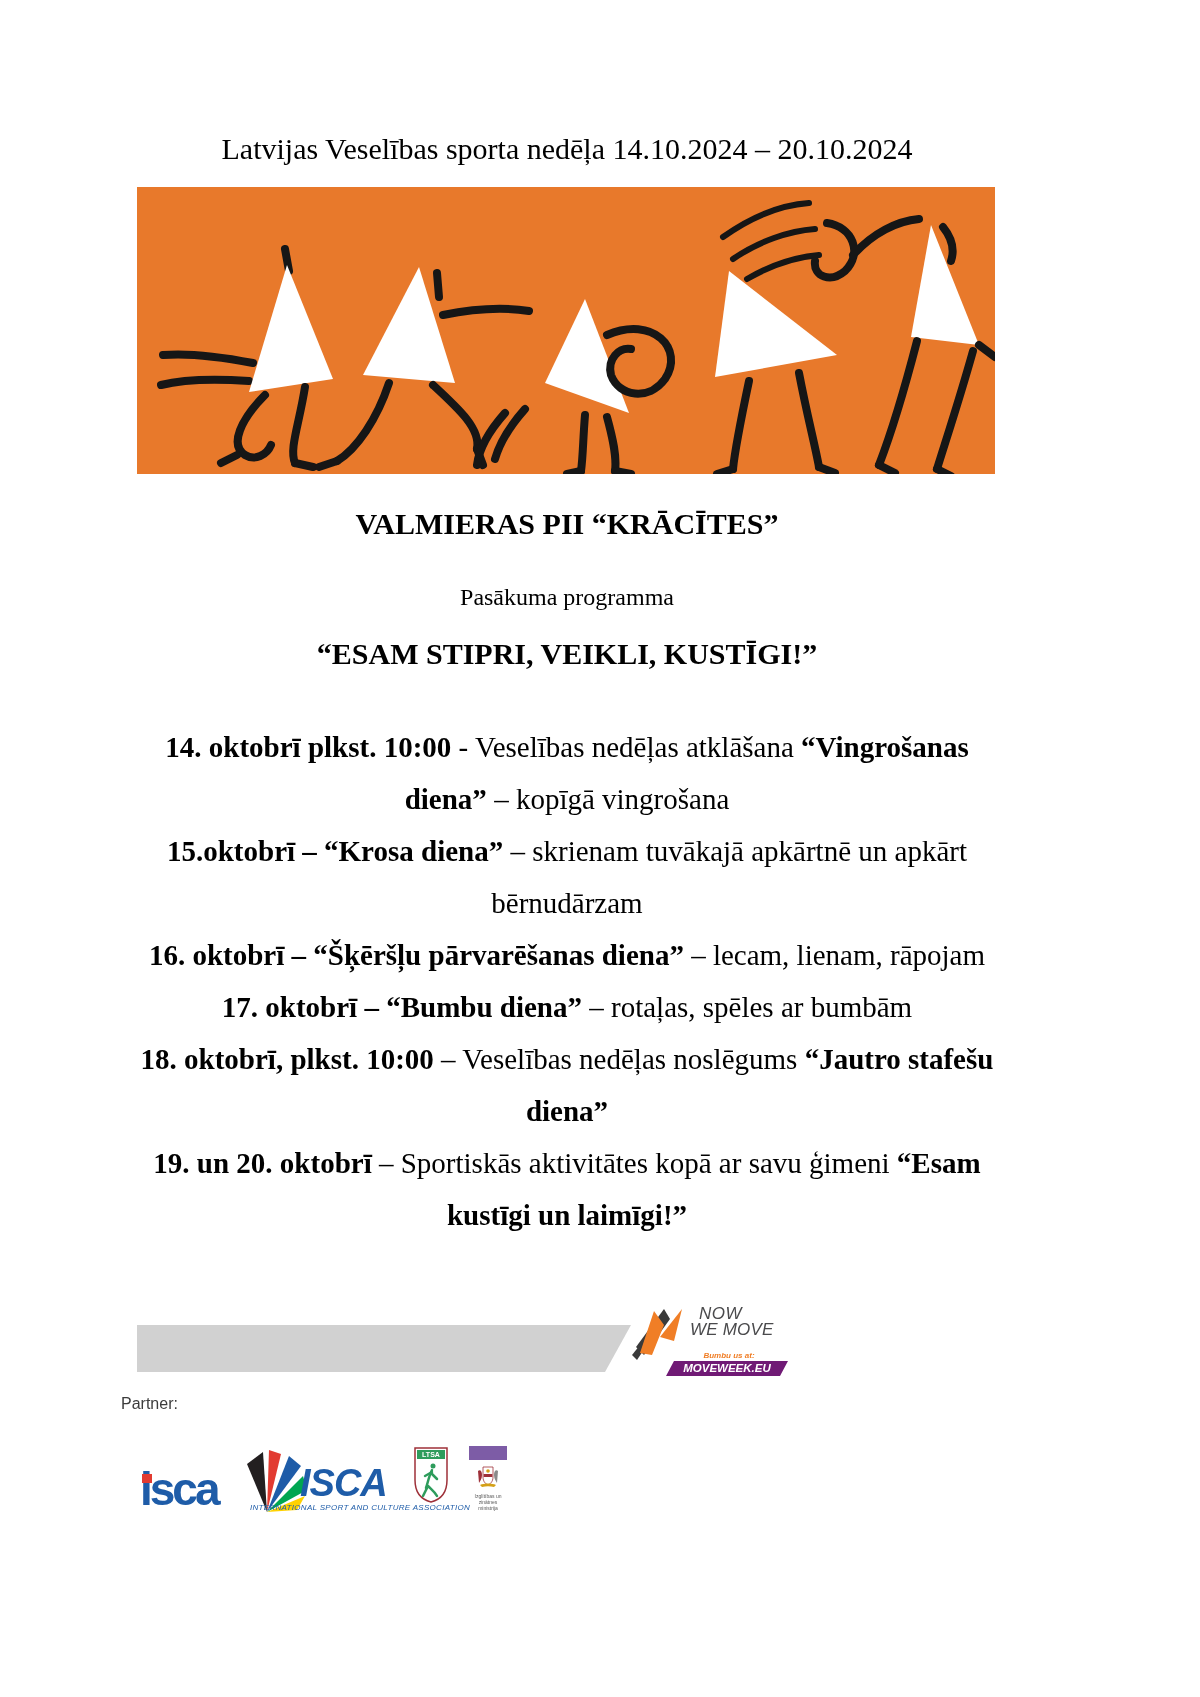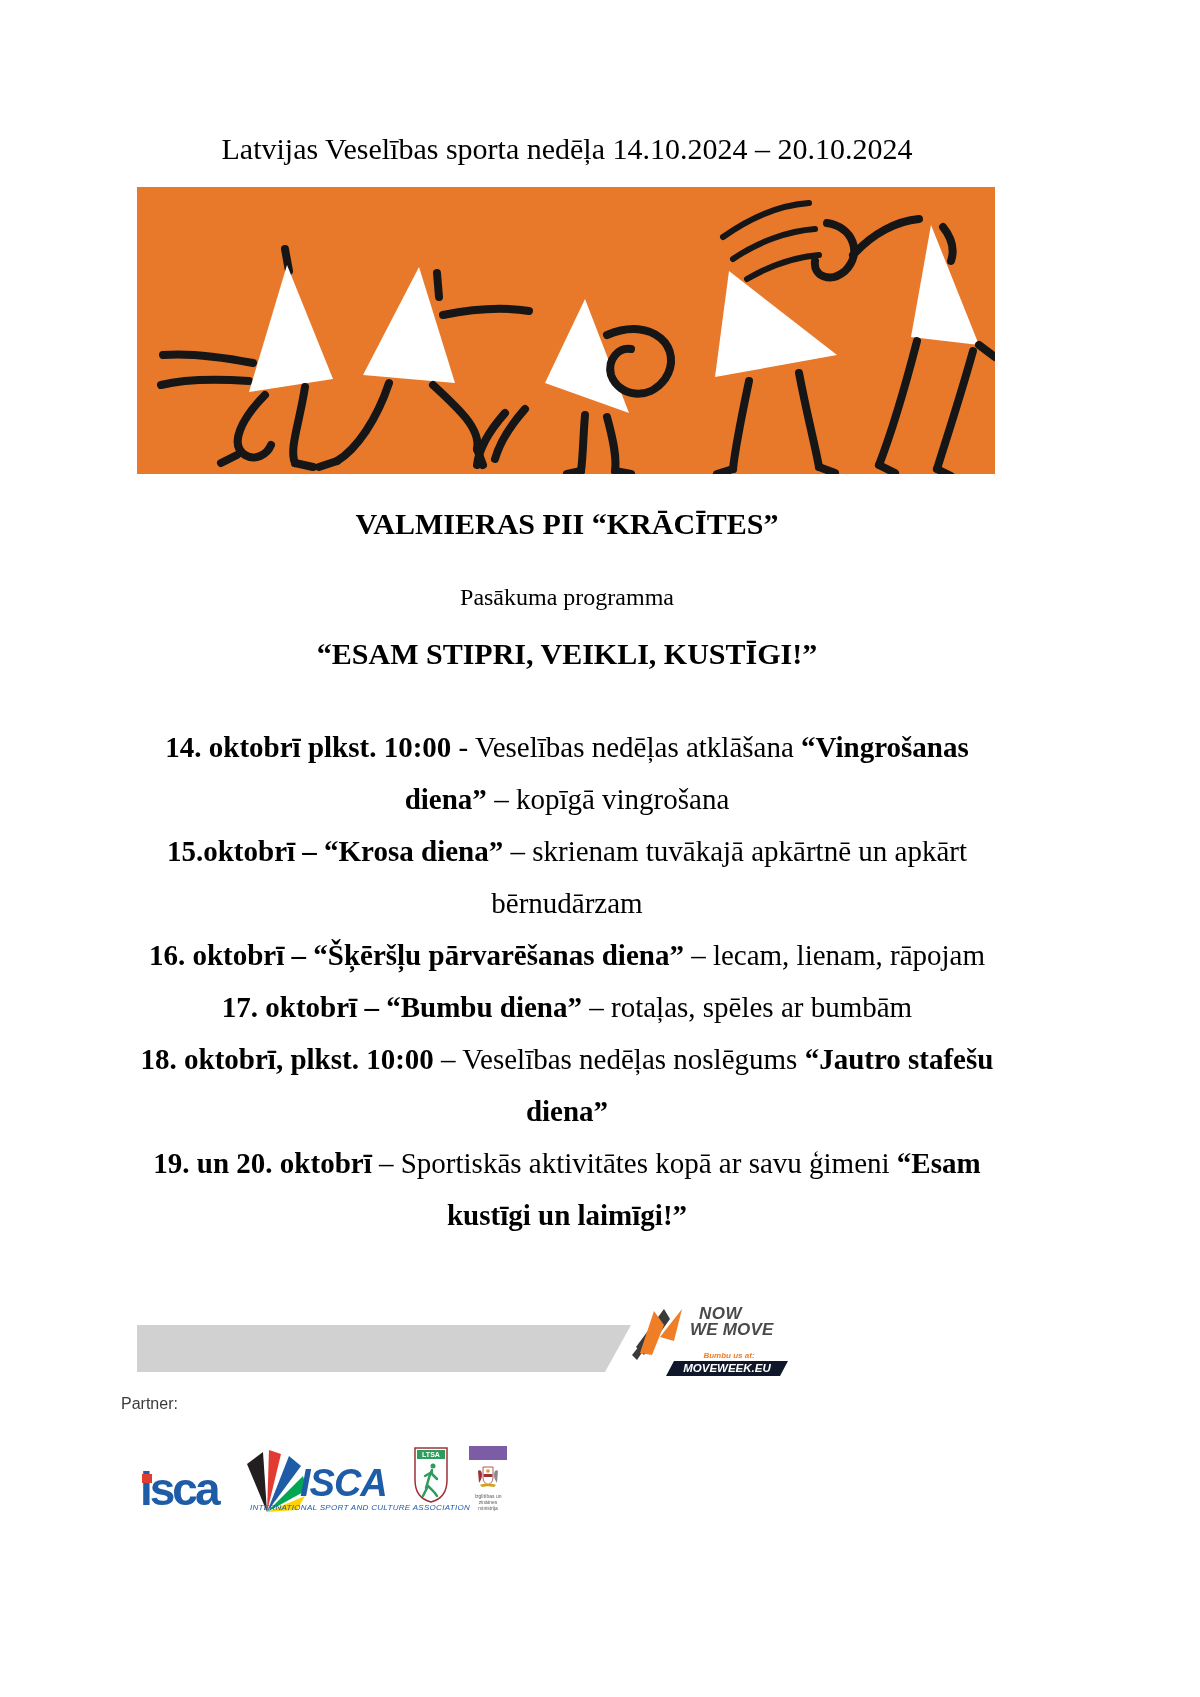--- a/index.html
+++ b/index.html
@@ -22,26 +22,26 @@
   .schedule p { margin:0; }
   .seg-b { font-weight:700; }
   .seg-r { font-weight:400; }
 
   
   .gray-bar { position:absolute; left:137px; top:1325px; width:494px; height:47px; background:#D1D1D1;
               clip-path:polygon(0 0, 100% 0, calc(100% - 26px) 100%, 0 100%); }
 
   .nwm { position:absolute; left:630px; top:1300px; width:160px; height:84px; font-family:"Liberation Sans", sans-serif; }
   .nwm-icon { position:absolute; left:0; top:3px; }
-  .nwm-text { position:absolute; left:60px; top:6px; text-align:left; color:#4A4A4C; font-style:italic; font-weight:700; }
+  .nwm-text { position:absolute; left:60px; top:6px; text-align:left; color:#4A4A4C; font-style:italic; font-weight:400; }
   .nwm-now    { font-size:17px; line-height:16px; margin-left:9px; letter-spacing:0.5px; }
   .nwm-wemove { font-size:17px; line-height:16px; letter-spacing:0.2px; }
   .nwm-join { position:absolute; left:44px; top:51px; width:110px; text-align:center;
               font-style:italic; font-weight:700; font-size:8px; color:#F07E26; }
-  .nwm-url  { position:absolute; left:36px; top:61px; width:122px; height:15px; background:#0f172a;
+  .nwm-url  { position:absolute; left:36px; top:61px; width:122px; height:15px; background:#701a75;
               clip-path:polygon(8px 0, 100% 0, calc(100% - 8px) 100%, 0 100%);
               color:#fff; font-style:italic; font-weight:700; font-size:11.5px; line-height:15px; text-align:center; }
 
   .partner-label { position:absolute; left:121px; top:1395px; font-family:"Liberation Sans", sans-serif;
                    font-size:16px; color:#3C3C3C; }
 
   .isca-word { position:absolute; left:140px; top:1462px; font-family:"Liberation Sans", sans-serif;
                font-weight:700; font-size:46px; letter-spacing:-3px; color:#1E5CA8; }
   .isca-dot  { position:absolute; left:142px; top:1474px; width:10px; height:9px; background:#E23B31; }
   .starburst { position:absolute; left:247px; top:1450px; }

